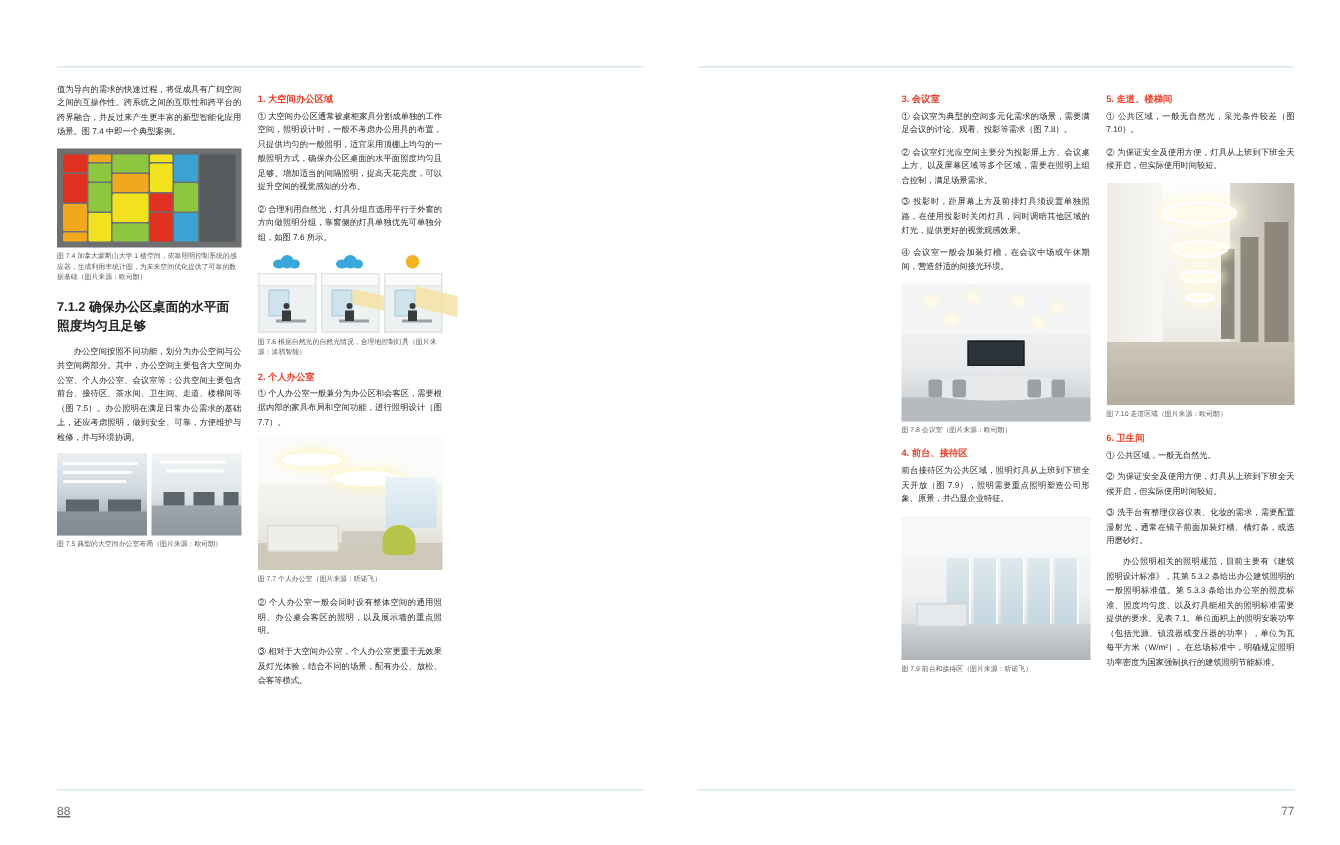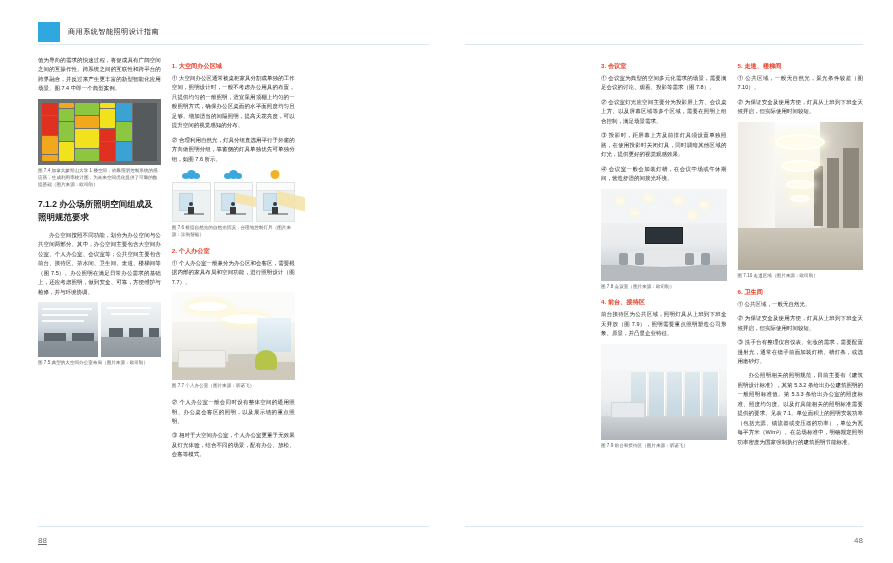--- a/index.html
+++ b/index.html
@@ -115,24 +115,20 @@
   .f710-ring { position:absolute; left:50%; transform:translateX(-50%); border:2px solid #fff; border-radius:50%; background:rgba(255,252,235,.95); box-shadow:0 0 7px 3px rgba(255,250,215,.8); }
   .f710-floor { position:absolute; left:0; right:0; bottom:0; height:42px; background:linear-gradient(180deg,#cdc7ba,#b3ac9d);}
 </style>
 </head>
 <body>
 
 <div class="spread">
 
   <div class="page page-left">
 
-    <div class="hdr hdr-left">
-      <span class="hdr-mark"></span>
-      <span class="hdr-text">商用系统智能照明设计指南</span>
-    </div>
     <div class="hdr-rule l"></div>
 
     <div class="cols l">
 
       <div class="col">
         <p class="body">值为导向的需求的快速过程，将促成具有广阔空间之间的互操作性。跨系统之间的互联性和跨平台的跨界融合，并反过来产生更丰富的新型智能化应用场景。图 7.4 中即一个典型案例。</p>
 
         <figure>
           <div class="imgbox fig74">
             <div class="plan">
@@ -154,21 +150,21 @@
               <div class="c" style="background:#f2e21d;grid-column:3/5;grid-row:7/10"></div>
               <div class="c" style="background:#e03020;grid-column:8/10;grid-row:7/10"></div>
               <div class="c" style="background:#3ba3d4;grid-column:10/12;grid-row:7/10"></div>
               <div class="c" style="background:#8dc63f;grid-column:5/8;grid-row:8/10"></div>
               <div class="c" style="background:#f2a81d;grid-column:1/3;grid-row:9/10"></div>
             </div>
           </div>
           <figcaption class="cap">图 7.4  加拿大蒙斯山大学 1 楼空间，依靠照明控制系统的感应器，生成利用率统计图，为未来空间优化提供了可靠的数据基础（图片来源：欧司朗）</figcaption>
         </figure>
 
-        <h2 class="sec-h">7.1.2  办公场所照明空间组成及照明规范要求</h2>
+        <h2 class="sec-h">7.1.2  确保办公区桌面的水平面照度均匀且足够</h2>
 
         <p class="body indent">办公空间按照不同功能，划分为办公空间与公共空间两部分。其中，办公空间主要包含大空间办公室、个人办公室、会议室等；公共空间主要包含前台、接待区、茶水间、卫生间、走道、楼梯间等（图 7.5）。办公照明在满足日常办公需求的基础上，还应考虑照明，做到安全、可靠，方便维护与检修，并与环境协调。</p>
 
         <figure>
           <div class="fig75row">
             <div class="photo-office-a">
               <div class="strip" style="left:4px;top:6px;width:50px;height:2px;"></div>
               <div class="strip" style="left:4px;top:12px;width:46px;height:2px;"></div>
               <div class="strip" style="left:4px;top:18px;width:42px;height:2px;"></div>
               <div class="dk" style="left:0;bottom:0;width:100%;height:16px;opacity:.75"></div>
@@ -342,16 +338,16 @@
 
         <h3 class="sub-h">6. 卫生间</h3>
         <p class="body">① 公共区域，一般无自然光。</p>
         <p class="body">② 为保证安全及使用方便，灯具从上班到下班全天候开启，但实际使用时间较短。</p>
         <p class="body">③ 洗手台有整理仪容仪表、化妆的需求，需要配置漫射光，通常在镜子前面加装灯槽、槽灯条，或选用磨砂灯。</p>
         <p class="body indent">办公照明相关的照明规范，目前主要有《建筑照明设计标准》，其第 5.3.2 条给出办公建筑照明的一般照明标准值。第 5.3.3 条给出办公室的照度标准、照度均匀度、以及灯具能相关的照明标准需要提供的要求。见表 7.1。单位面积上的照明安装功率（包括光源、镇流器或变压器的功率），单位为瓦每平方米（W/m²）。在总场标准中，明确规定照明功率密度为国家强制执行的建筑照明节能标准。</p>
       </div>
     </div>
 
     <div class="ftr-rule r"></div>
-    <div class="pageno r">48</div>
+    <div class="pageno r">77</div>
   </div>
 
 </div>
 
 </body></html>

